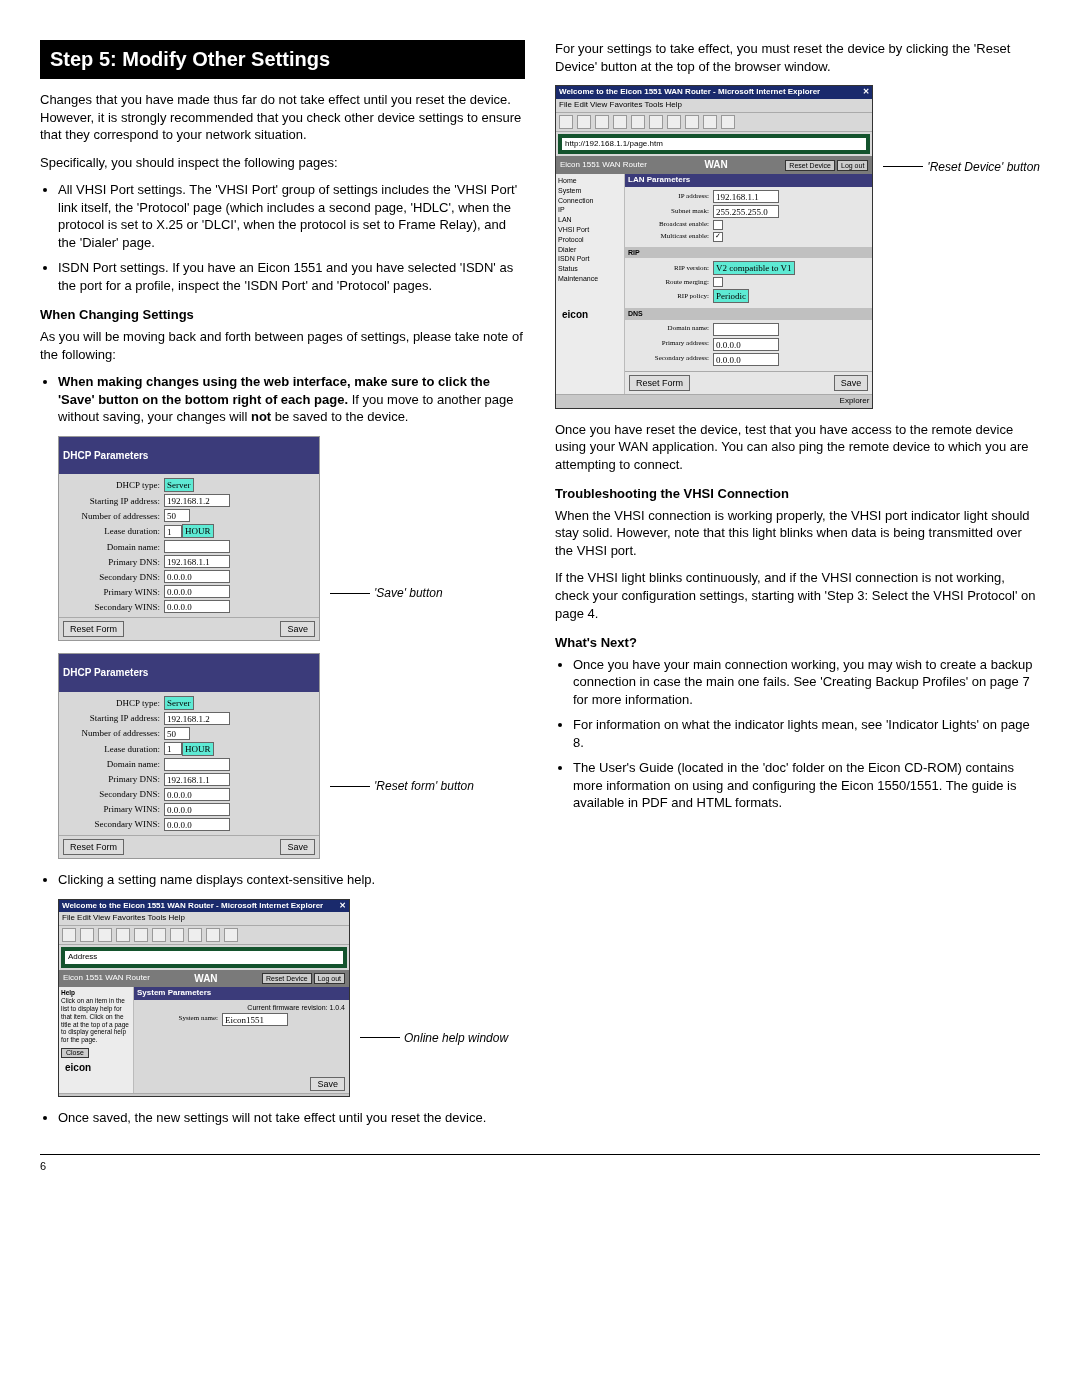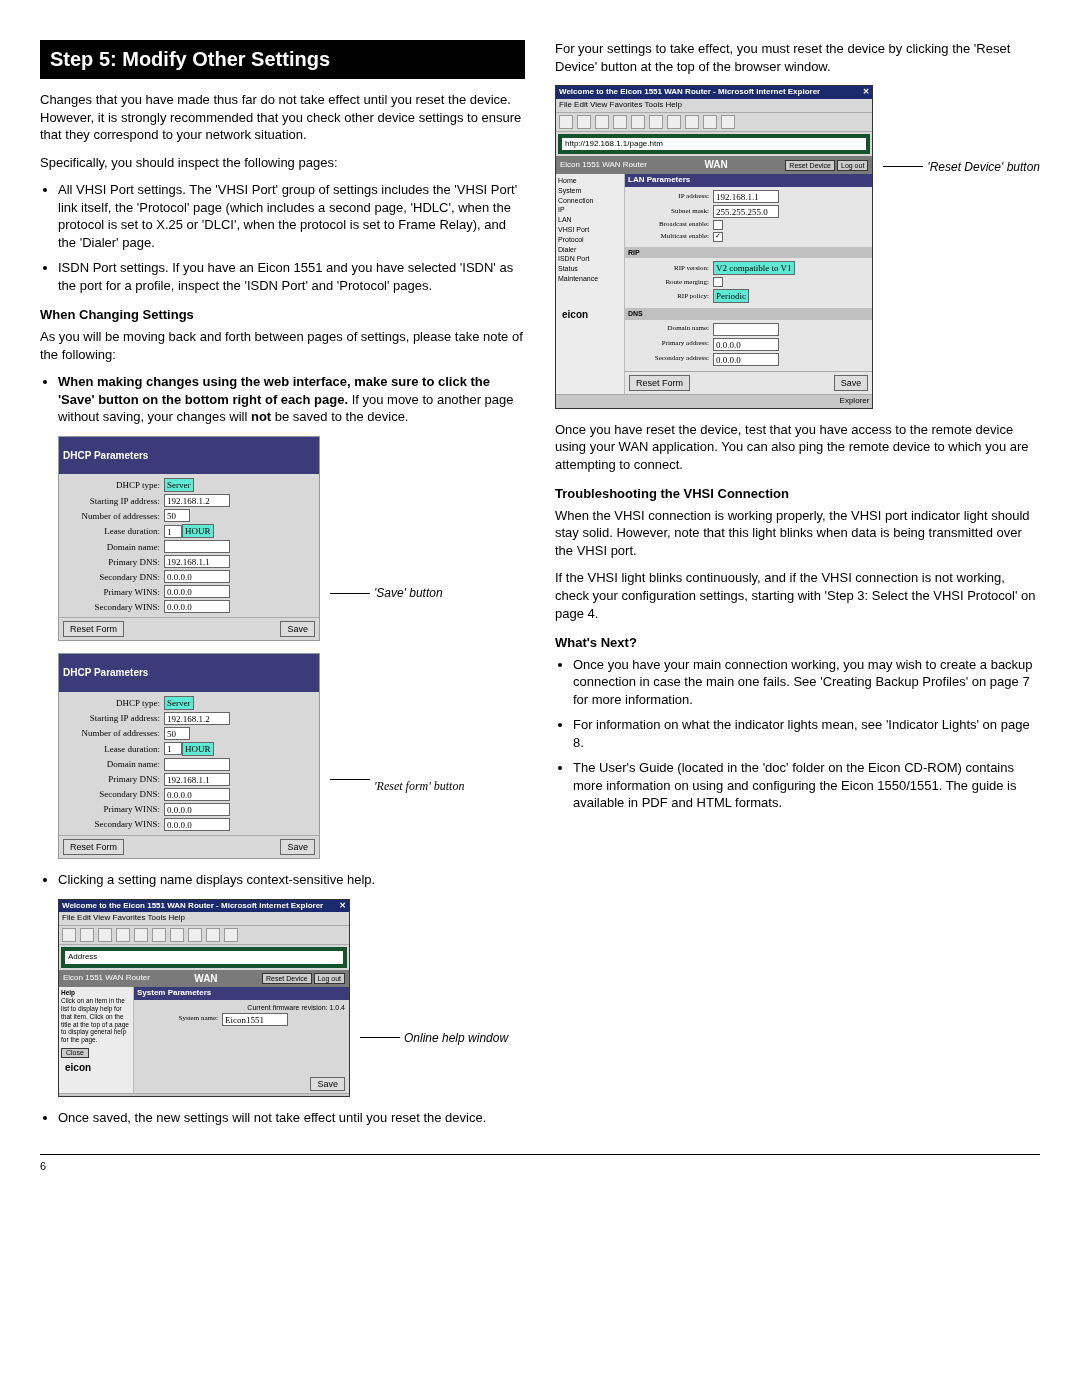--- a/index.html
+++ b/index.html
@@ -263,21 +263,21 @@
           <div class="prow">
               <span class="plabel">Secondary WINS:</span>
               <span class="pinput">0.0.0.0</span>
             </div>
         </div>
         <div class="panel-footer">
           <span class="btn-small">Reset Form</span>
           <span class="btn-small">Save</span>
         </div>
       </div>
-      <div style="display:flex;margin-top:60px;font-family:Liberation Serif, serif;">
+      <div style="display:flex;align-items:center;margin-top:60px;">
         <div class="callout-line"></div>
         <div class="fig-callout">'Reset form' button</div>
       </div>
     </div>
 
     <ul>
       <li>Clicking a setting name displays context-sensitive help.</li>
     </ul>
 
     <div class="fig-wrap">

